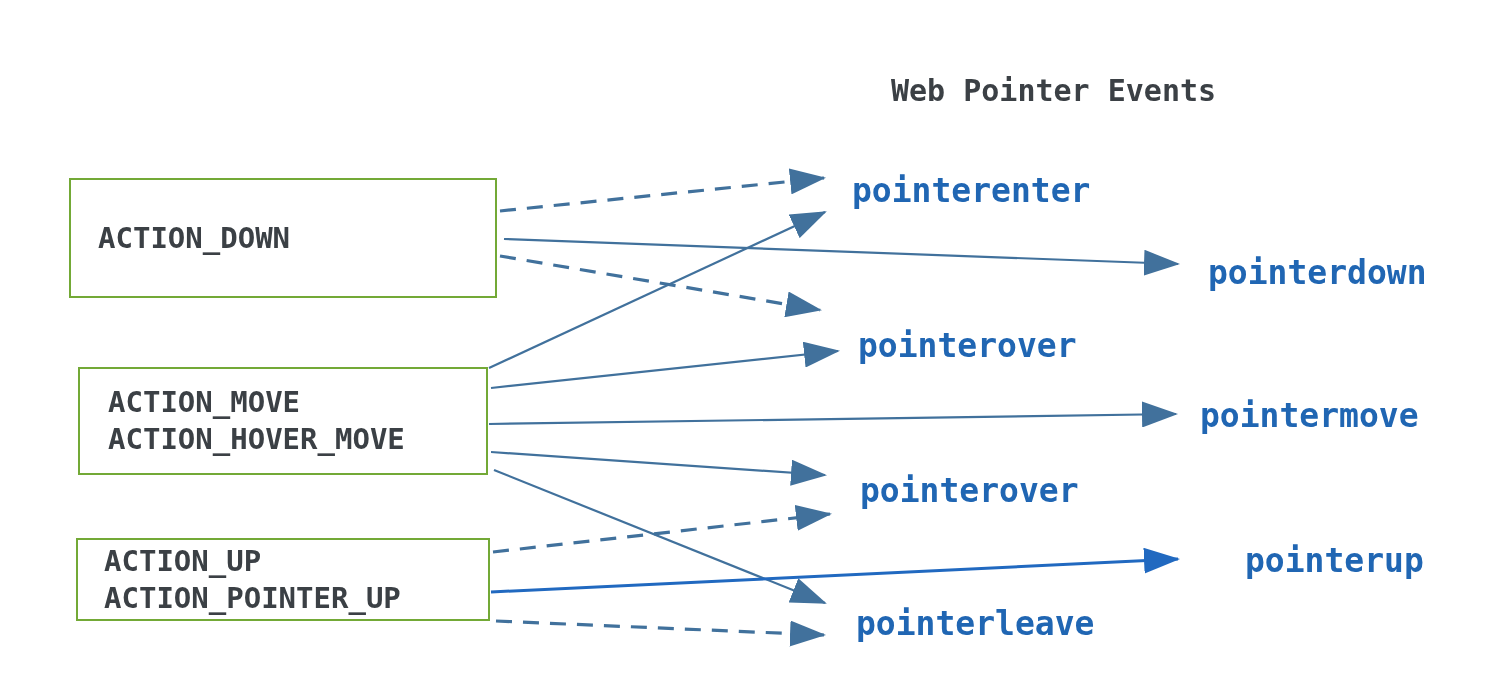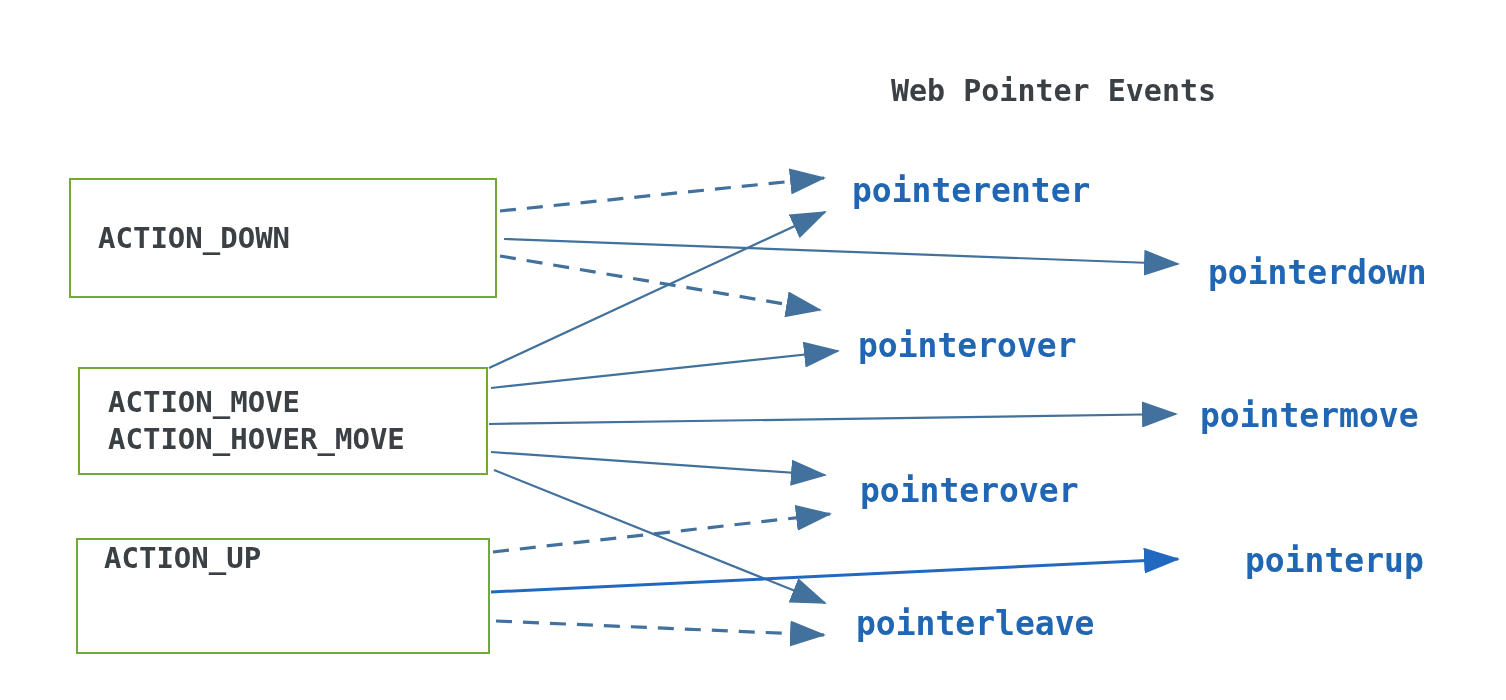--- a/index.html
+++ b/index.html
@@ -81,22 +81,23 @@
 
   <div class="col-header" style="left:871px; top:90px;margin-left:20px;">Web Pointer Events</div>
 
   <div class="action-box" style="left:69px; top:178px; width:428px; height:120px; padding-left:27px;">
     <div class="action-line">ACTION_DOWN</div>
   </div>
   <div class="action-box" style="left:78px; top:367px; width:410px; height:108px; padding-left:28px;">
     <div class="action-line">ACTION_MOVE</div>
     <div class="action-line">ACTION_HOVER_MOVE</div>
   </div>
-  <div class="action-box" style="left:76px; top:538px; width:414px; height:116px; padding-left:26px;justify-content:space-between;">
+  <div class="action-box" style="left:76px; top:538px; width:414px; height:83px; padding-left:26px;">
     <div class="action-line">ACTION_UP</div>
+    <div class="action-line">ACTION_POINTER_UP</div>
   </div>
 
   <div class="event-label" style="left:852px; top:190px;">pointerenter</div>
   <div class="event-label" style="left:1208px; top:272px;">pointerdown</div>
   <div class="event-label" style="left:858px; top:337px;margin-top:8px;">pointerover</div>
   <div class="event-label" style="left:1200px; top:415px;">pointermove</div>
   <div class="event-label" style="left:860px; top:490px;">pointerover</div>
   <div class="event-label" style="left:1210px; top:560px;margin-left:35px;">pointerup</div>
   <div class="event-label" style="left:856px; top:623px;">pointerleave</div>
 

